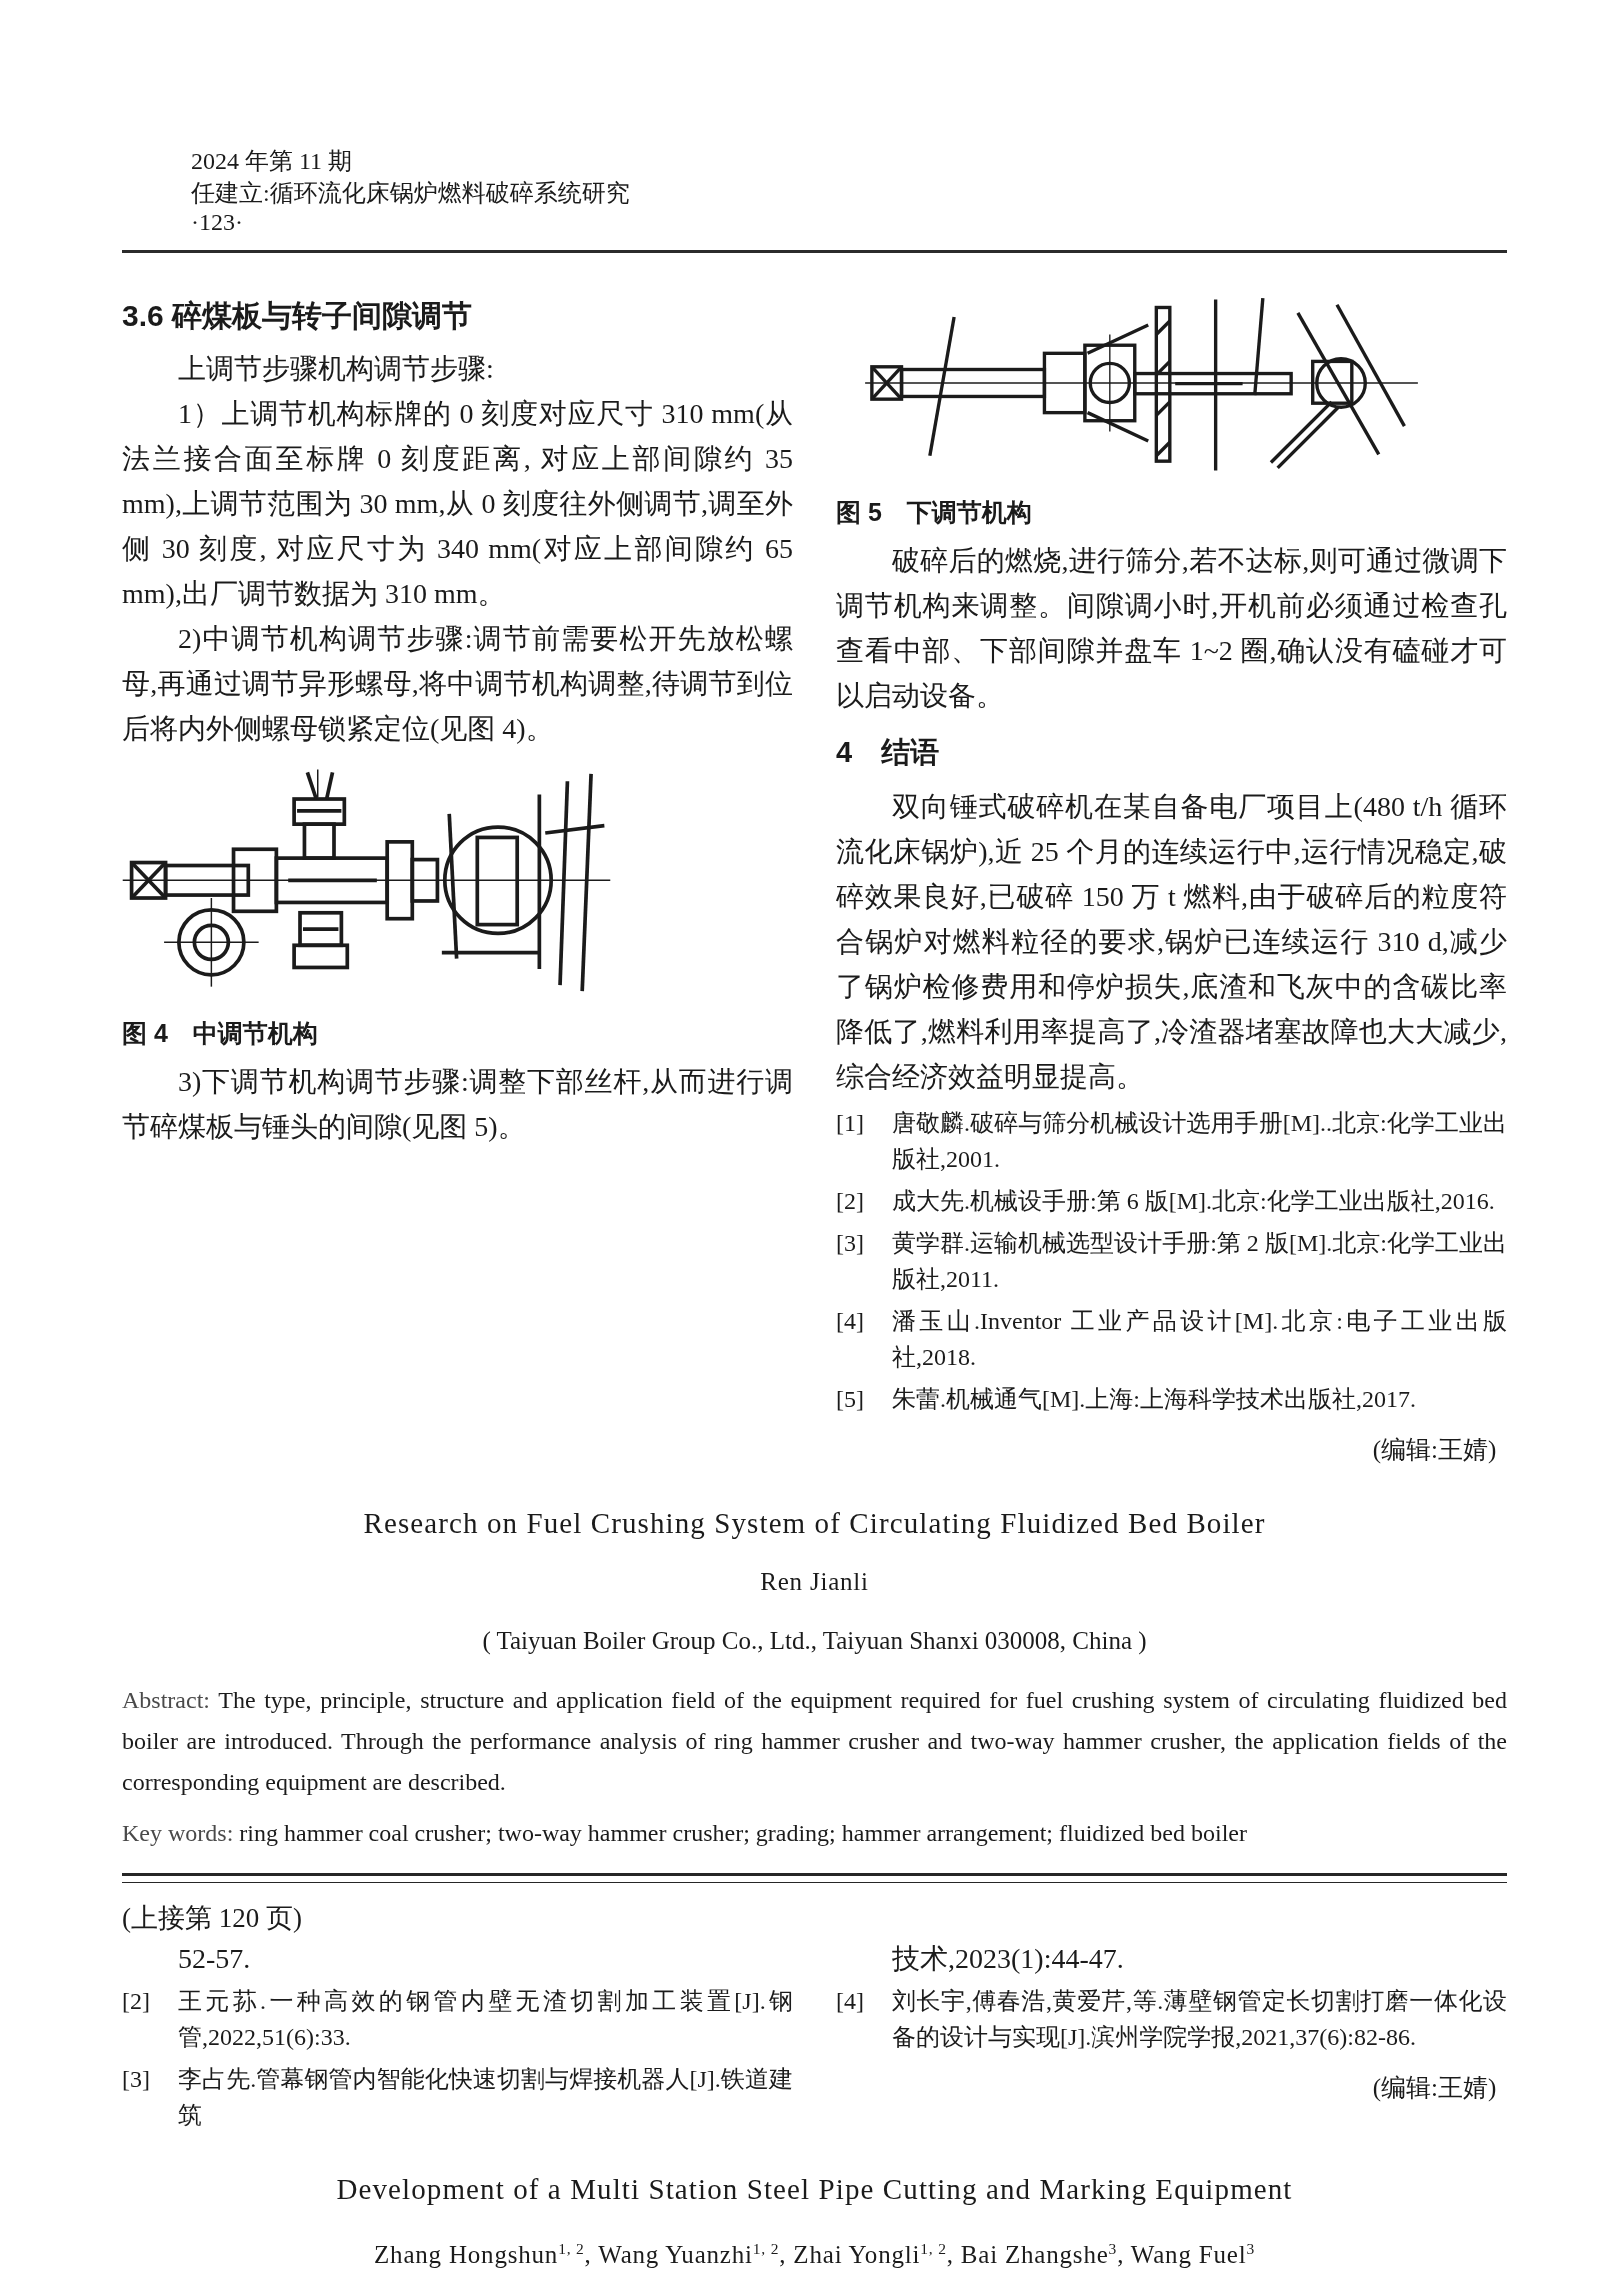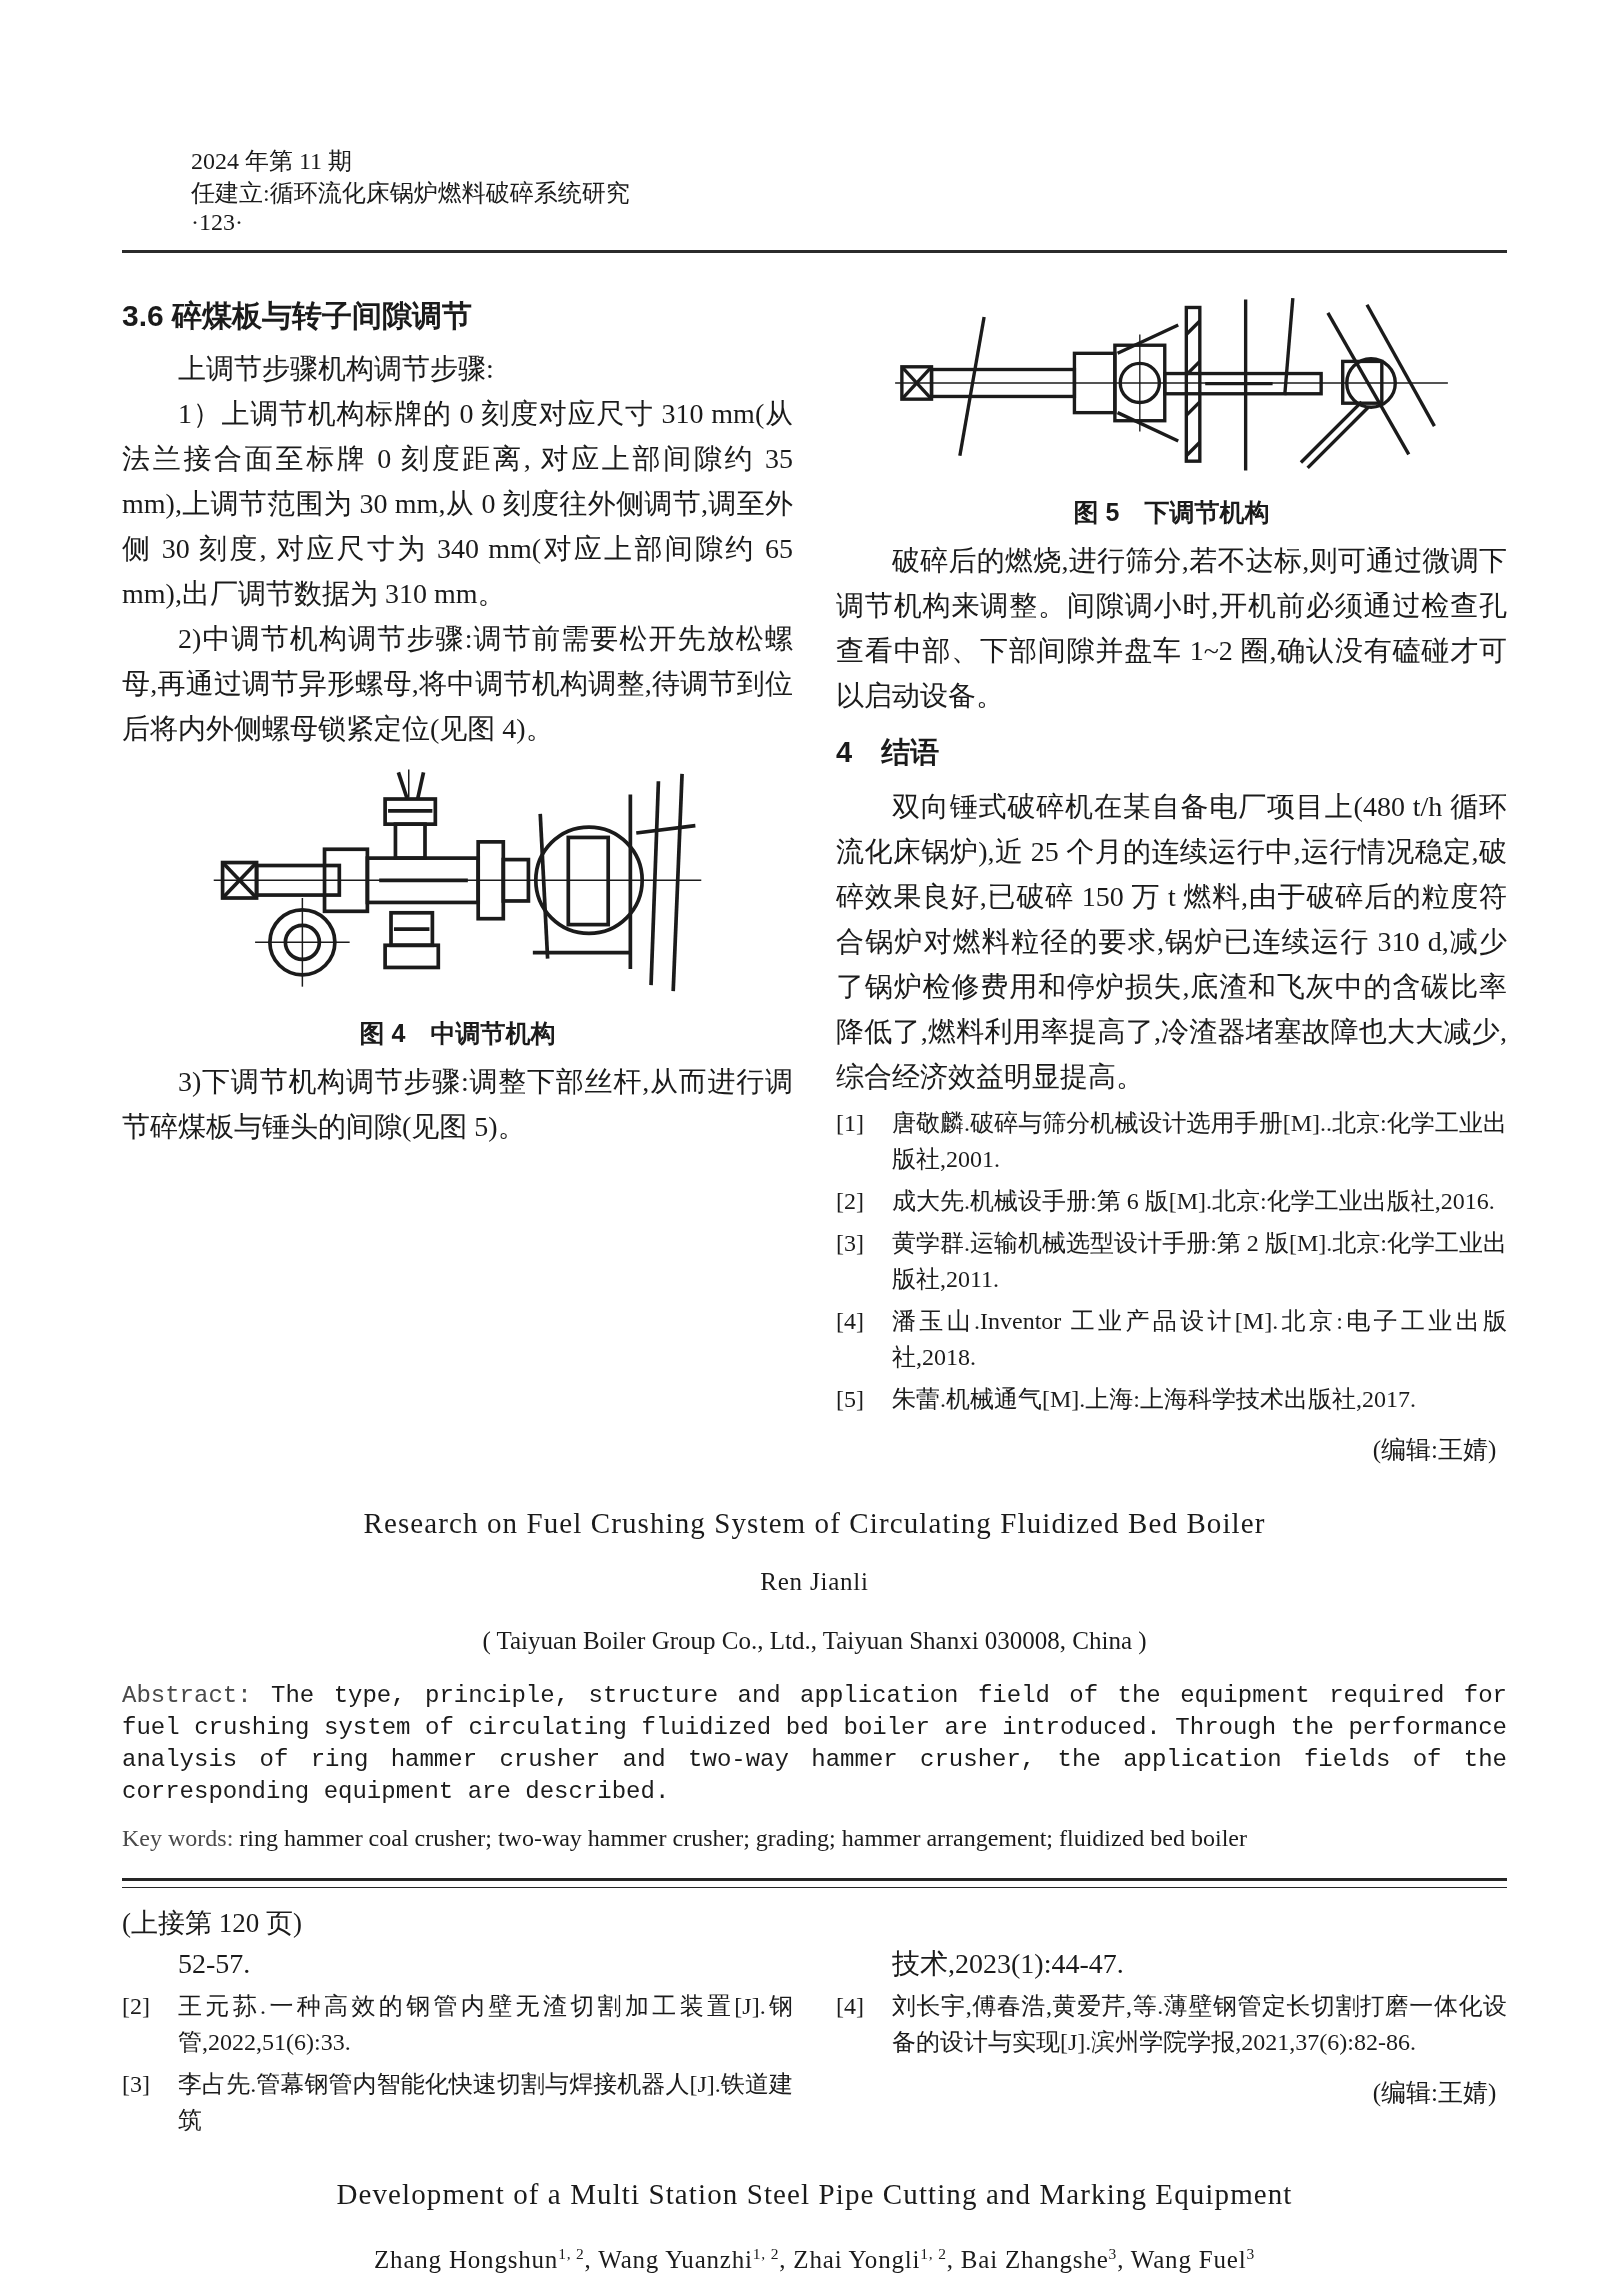--- a/index.html
+++ b/index.html
@@ -15,37 +15,37 @@
          font-size:24px; padding:0 30.5px 0 69px;flex-direction:column; }
   .hdr-rule { border-bottom:3.8px solid #2b2b2b; margin-top:13.7px; }
   
   .cols { display:flex; gap:43px; margin-top:41px; }
   .col  { width:50%; font-size:28px; line-height:45px; text-align:justify; }
   .col p { margin:0; text-indent:2em; }
   .sec-h { font-family:"Liberation Sans","DejaVu Sans",sans-serif; font-weight:bold;
            font-size:30px; line-height:43px; margin:0 0 9.2px 0; }
   .concl-h { font-family:"Liberation Sans","DejaVu Sans",sans-serif; font-weight:bold;
              font-size:29px; line-height:40px; margin:13.7px 0 12.2px 0; }
-  .figure { text-align:center; margin:17px 0 9.2px 0; }
+  .figure { text-align:left; margin:17px 0 9.2px 0; }
   .figure svg { display:inline-block; }
   .fig-cap { font-family:"Liberation Sans","DejaVu Sans",sans-serif; font-weight:bold;
              font-size:25px; line-height:34px; margin-top:6.1px; text-indent:0; }
   
   .refs-h { font-family:"Liberation Sans","DejaVu Sans",sans-serif; font-weight:bold;
             font-size:25px; text-align:center; margin:10.7px 0 7.6px 0; }
   .ref { display:flex; font-size:24px; line-height:36px; margin-top:6.1px; }
   .ref .lb { flex:none; width:56px; }
   .ref .tx { flex:1; text-align:justify; }
   .editor { text-align:right; font-size:25px; line-height:34px; margin-top:15.3px; padding-right:10.7px; }
   
   .en-title { text-align:center; font-size:29px; line-height:38px; letter-spacing:1.1px; margin-top:37px; }
   .en-author { text-align:center; font-size:25px; line-height:34px; letter-spacing:0.8px; margin-top:23px; }
   .en-author sup { font-size:0.62em; }
   .en-affil { text-align:center; font-size:25px; line-height:43px; margin:20px auto 0 auto; max-width:1374px; }
-  .en-abs { font-size:24px; line-height:32px; text-align:justify; margin-top:18.3px;font-family:Liberation Mono, monospace; }
+  .en-abs { font-size:24px; line-height:41px; text-align:justify; margin-top:18.3px; }
   .en-kw  { font-size:24px; line-height:37px; margin-top:12.2px; }
   .en-label { color:#4a4a4a; }
   
   .dbl-rule { margin-top:21.4px; height:5.3px; border-top:3.1px solid #262626; border-bottom:1.5px solid #262626; }
   .cont-note { font-size:27px; line-height:40px; margin-top:15.3px; }
   .cont-cols { display:flex; gap:43px; margin-top:3.1px; }
   .cont-col { width:50%; }
   .carry { font-size:28px; line-height:36px; padding-left:56px; }
   .drawing line, .drawing rect, .drawing circle, .drawing polyline, .drawing path
     { stroke:#1b1b1b; fill:none; }

